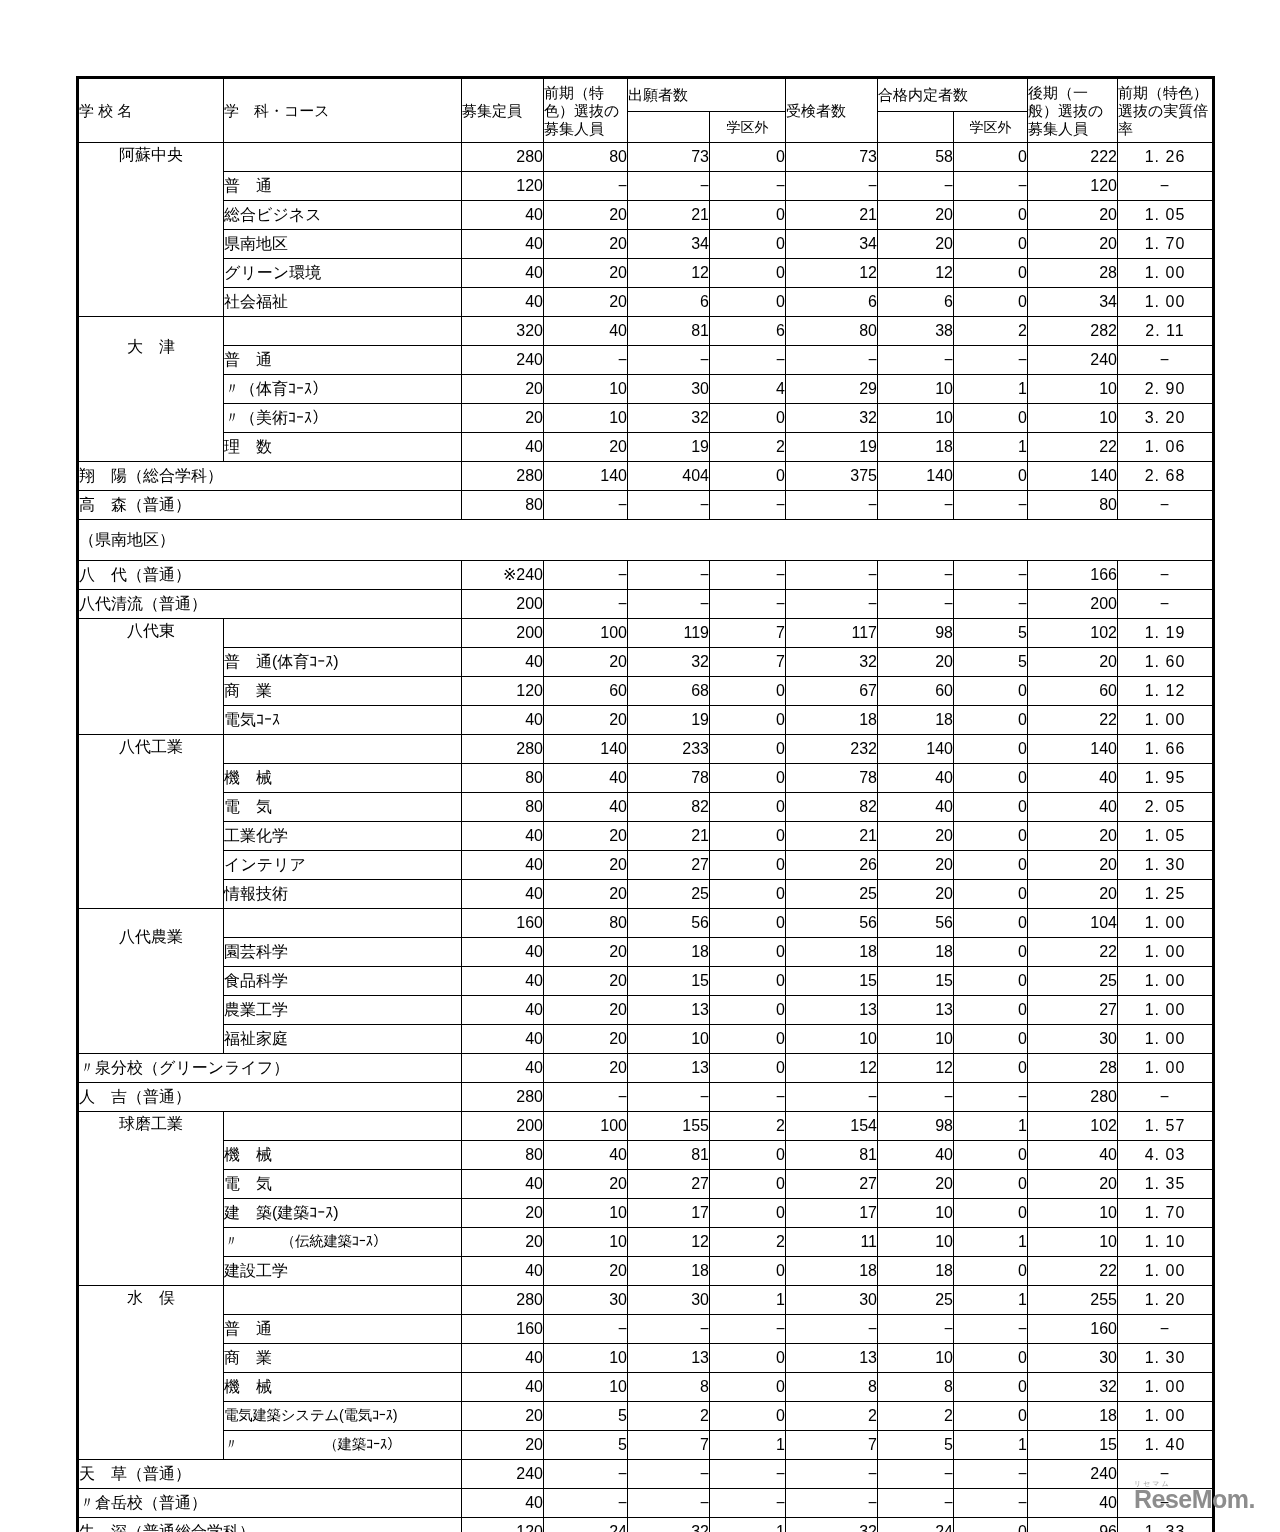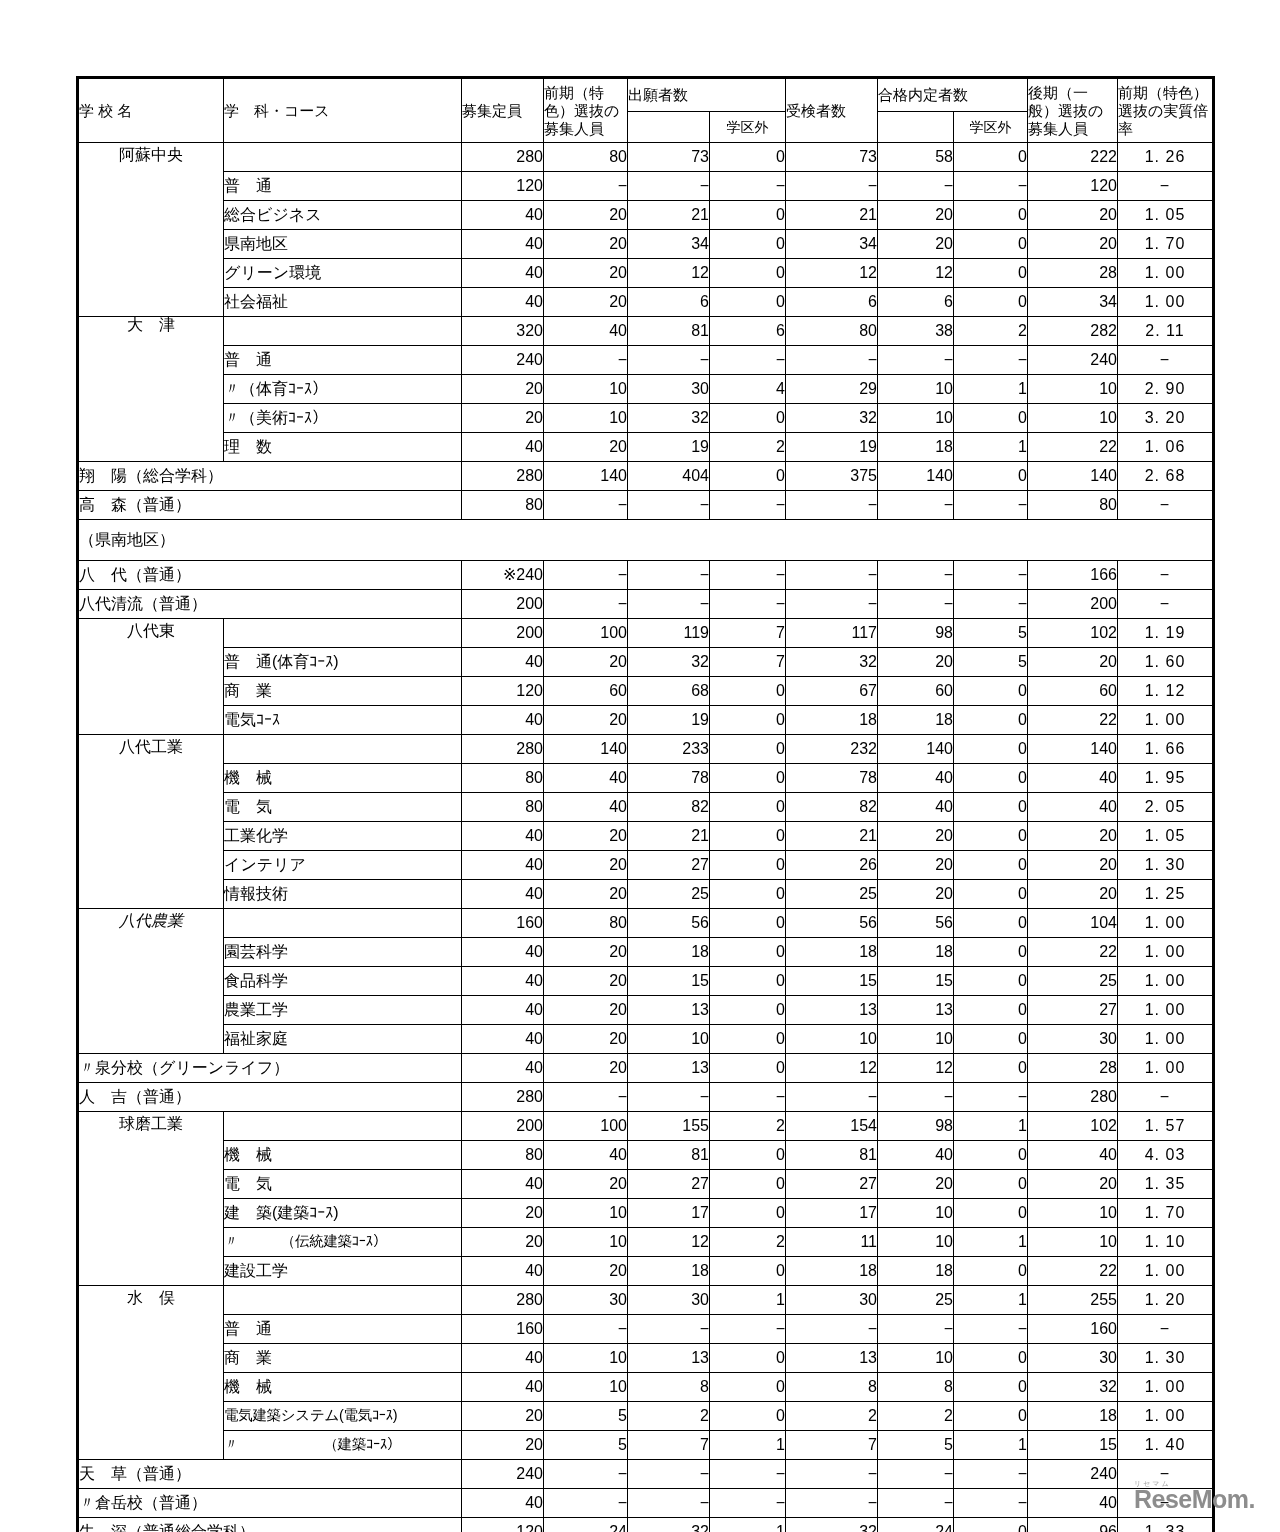--- a/index.html
+++ b/index.html
@@ -259,21 +259,21 @@
           <td class="num">20</td>
           <td class="num">6</td>
           <td class="num">0</td>
           <td class="num">6</td>
           <td class="num">6</td>
           <td class="num">0</td>
           <td class="num">34</td>
           <td class="ratio">1. 00</td>
         </tr>
         <tr class="datarow blk-top">
-          <td rowspan="5" class="school-name" style="vertical-align: top; padding-top: 0;">大　津</td>
+          <td rowspan="5" class="school-name" style="vertical-align: top; padding-top: 22px;">大　津</td>
           <td style="border-bottom: none; border-left: none;"></td>
           <td class="num">320</td>
           <td class="num">40</td>
           <td class="num">81</td>
           <td class="num">6</td>
           <td class="num">80</td>
           <td class="num">38</td>
           <td class="num">2</td>
           <td class="num">282</td>
           <td class="ratio">2. 11</td>
@@ -493,21 +493,21 @@
           <td class="num">20</td>
           <td class="num">25</td>
           <td class="num">0</td>
           <td class="num">25</td>
           <td class="num">20</td>
           <td class="num">0</td>
           <td class="num">20</td>
           <td class="ratio">1. 25</td>
         </tr>
         <tr class="datarow blk-top">
-          <td rowspan="5" class="school-name" style="vertical-align: top; padding-top: 4px; font-style: italic;">八代農業</td>
+          <td rowspan="5" class="school-name" style="vertical-align: top; padding-top: 20px;">八代農業</td>
           <td style="border-bottom: none; border-left: none;"></td>
           <td class="num">160</td>
           <td class="num">80</td>
           <td class="num">56</td>
           <td class="num">0</td>
           <td class="num">56</td>
           <td class="num">56</td>
           <td class="num">0</td>
           <td class="num">104</td>
           <td class="ratio">1. 00</td>

